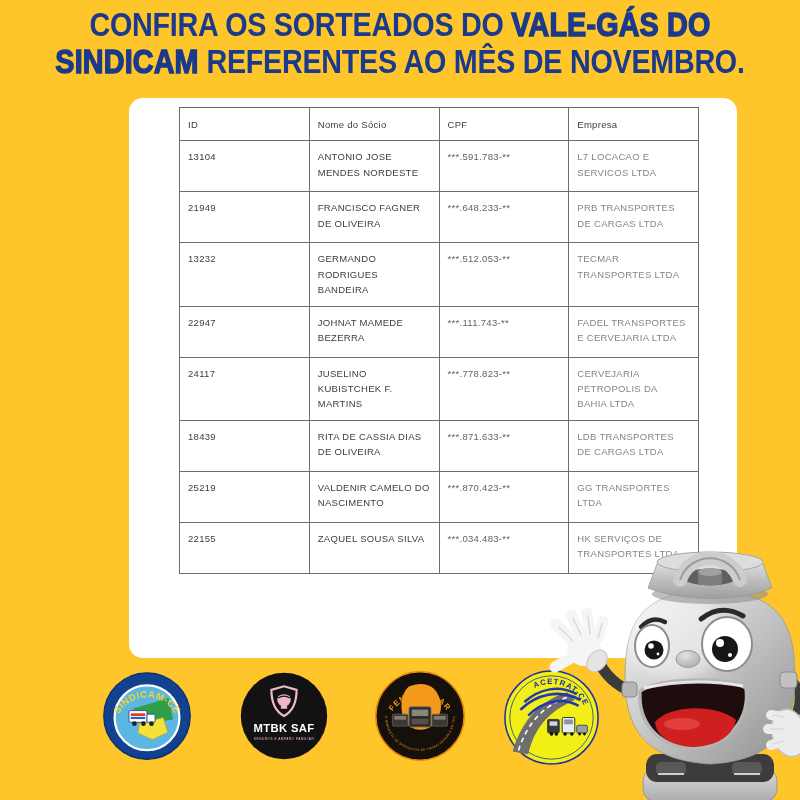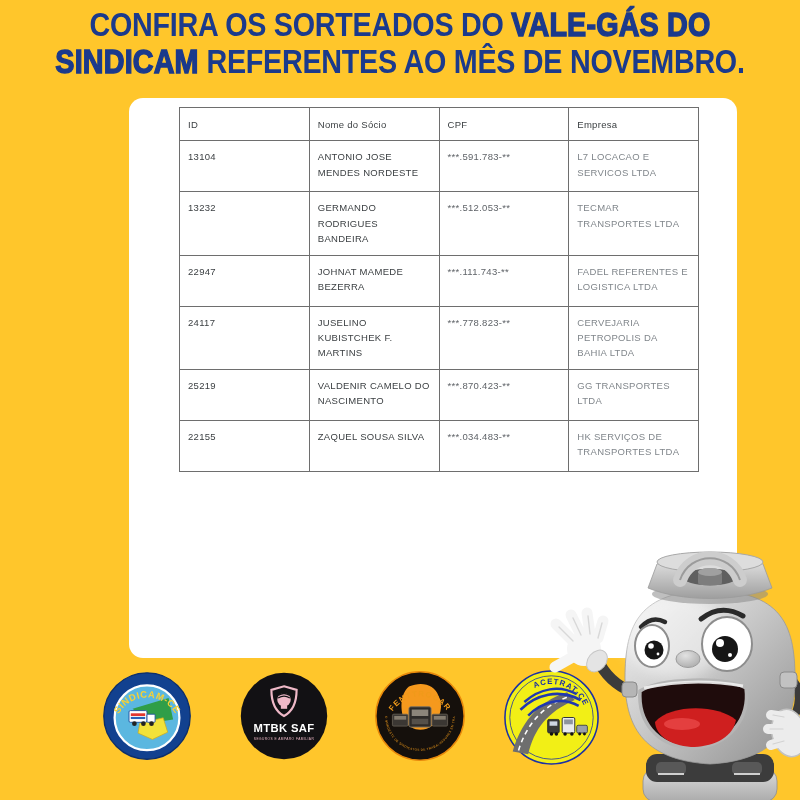--- a/index.html
+++ b/index.html
@@ -65,36 +65,48 @@
         </tr>
       </thead>
     <tbody>
         <tr>
           <td class="c0">13104</td>
           <td class="c1">ANTONIO JOSE MENDES NORDESTE</td>
           <td class="c2">***.591.783-**</td>
           <td class="c3">L7 LOCACAO E SERVICOS LTDA</td>
         </tr>
         <tr>
+          <td class="c0">21949</td>
+          <td class="c1">FRANCISCO FAGNER DE OLIVEIRA</td>
+          <td class="c2">***.648.233-**</td>
+          <td class="c3">PRB TRANSPORTES DE CARGAS LTDA</td>
+        </tr>
+        <tr>
           <td class="c0">13232</td>
           <td class="c1">GERMANDO RODRIGUES BANDEIRA</td>
           <td class="c2">***.512.053-**</td>
           <td class="c3">TECMAR TRANSPORTES LTDA</td>
         </tr>
         <tr>
           <td class="c0">22947</td>
           <td class="c1">JOHNAT MAMEDE BEZERRA</td>
           <td class="c2">***.111.743-**</td>
-          <td class="c3">FADEL REFERENTES E LOGISTICA LTDA</td>
+          <td class="c3">FADEL TRANSPORTES E CERVEJARIA LTDA</td>
         </tr>
         <tr>
           <td class="c0">24117</td>
           <td class="c1">JUSELINO KUBISTCHEK F. MARTINS</td>
           <td class="c2">***.778.823-**</td>
           <td class="c3">CERVEJARIA PETROPOLIS DA BAHIA LTDA</td>
+        </tr>
+        <tr>
+          <td class="c0">18439</td>
+          <td class="c1">RITA DE CASSIA DIAS DE OLIVEIRA</td>
+          <td class="c2">***.871.633-**</td>
+          <td class="c3">LDB TRANSPORTES DE CARGAS LTDA</td>
         </tr>
         <tr>
           <td class="c0">25219</td>
           <td class="c1">VALDENIR CAMELO DO NASCIMENTO</td>
           <td class="c2">***.870.423-**</td>
           <td class="c3">GG TRANSPORTES LTDA</td>
         </tr>
         <tr>
           <td class="c0">22155</td>
           <td class="c1">ZAQUEL SOUSA SILVA</td>

